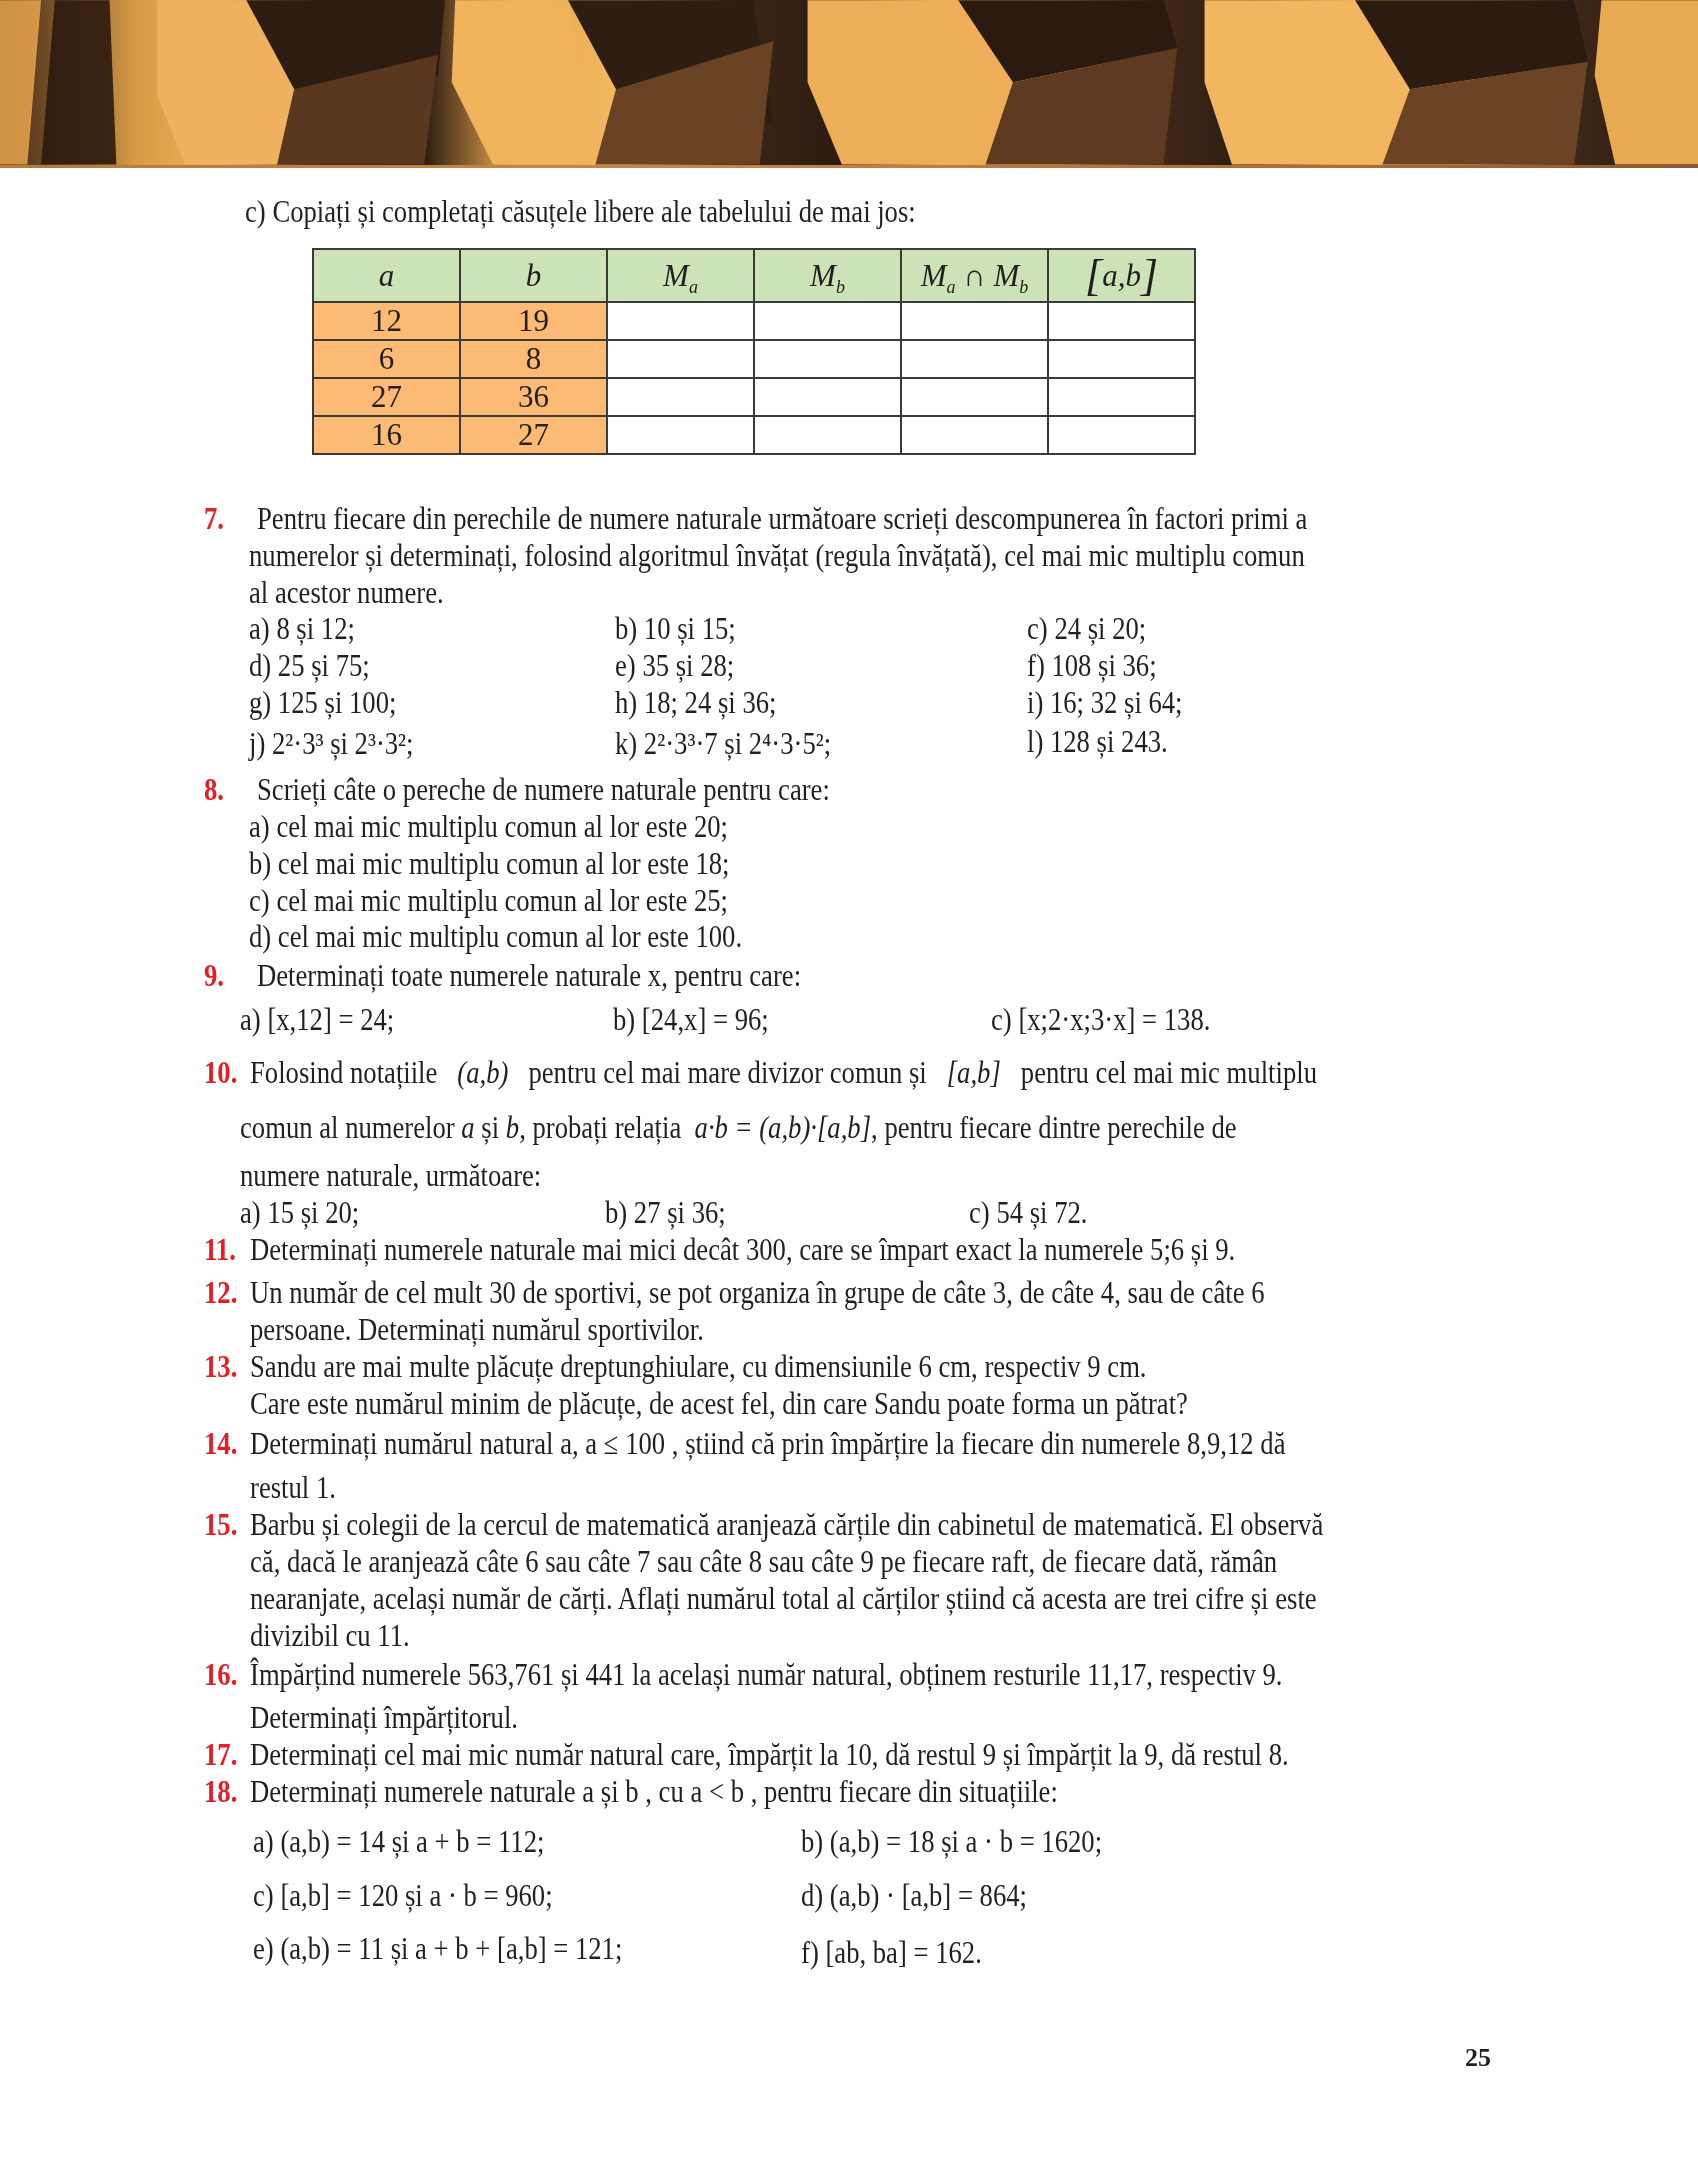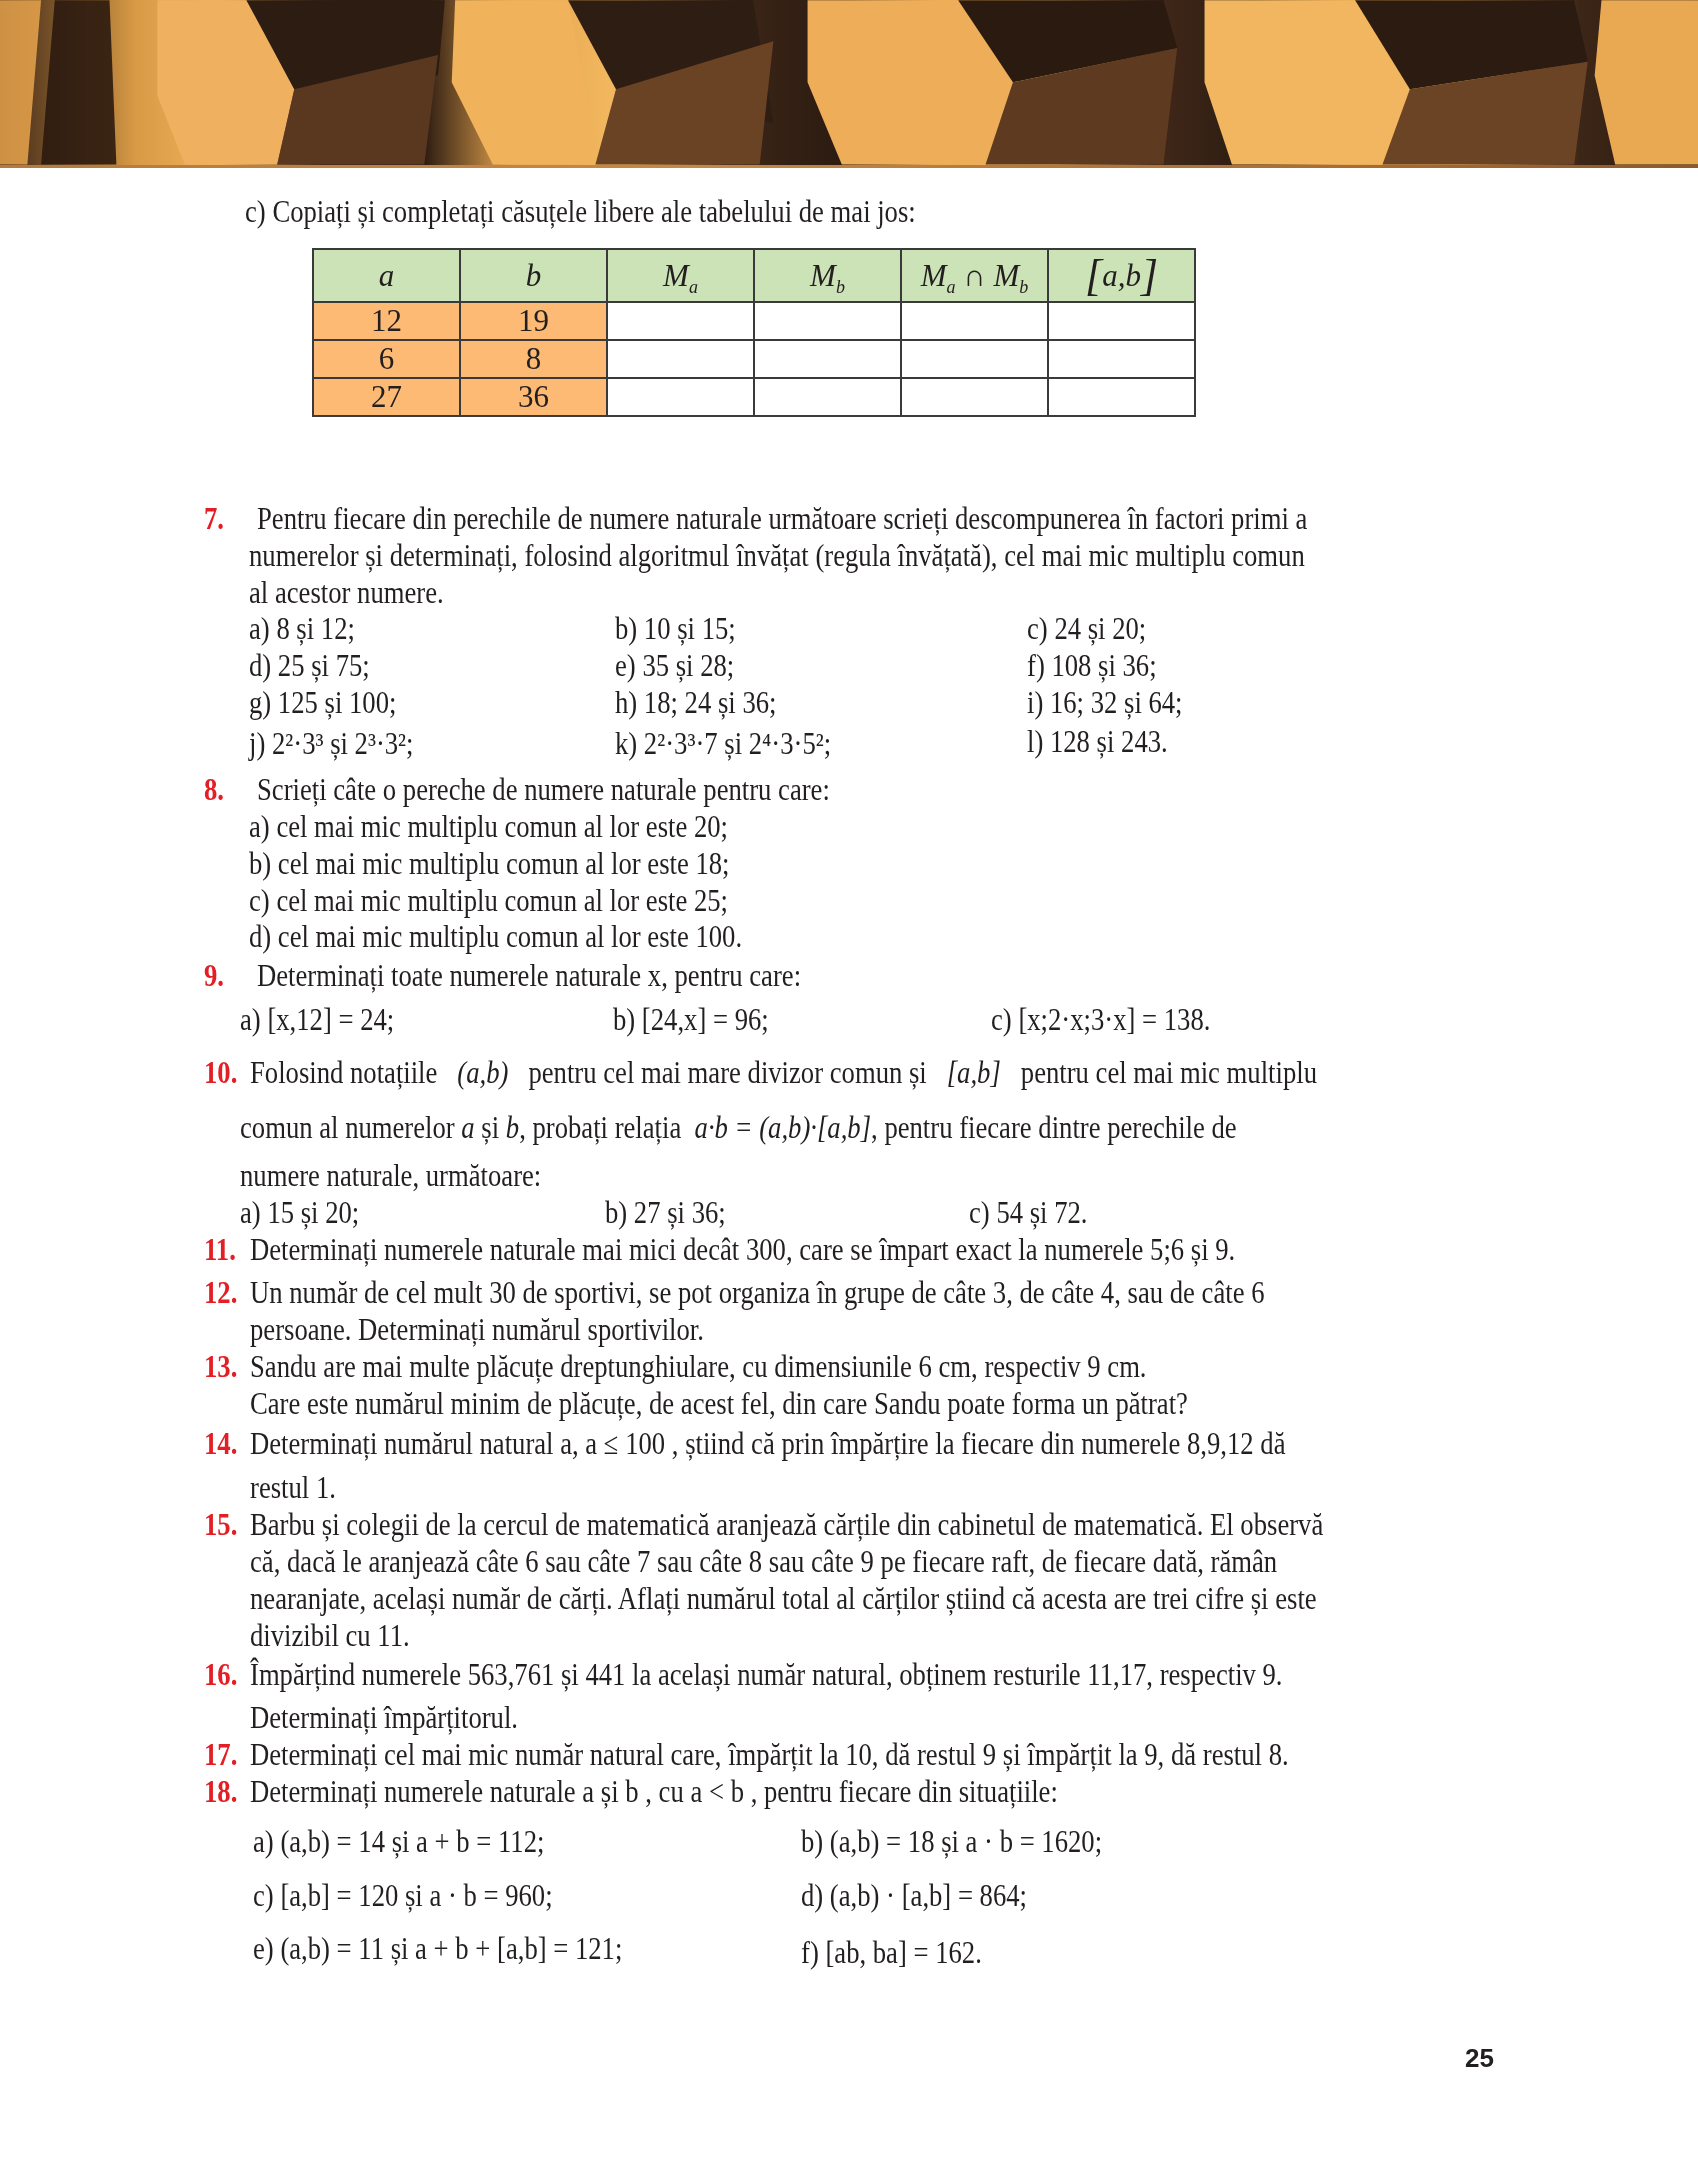--- a/index.html
+++ b/index.html
@@ -16,21 +16,21 @@
           transform:scaleX(0.86); transform-origin:0 0; }
   i.m { font-style:italic; }
   sub { font-size:18px; line-height:0; vertical-align:-6.8px; font-style:italic; }
   .big { font-size:44px; font-weight:normal; vertical-align:-4.1px; font-family:"Liberation Serif", serif; }
   table.grid { position:absolute; left:312px; top:248px; border-collapse:collapse; }
   table.grid td { border:2.1px solid #3a3a3a; width:145px; text-align:center;
                   font-size:31px; height:33px; padding:0; font-family:"Liberation Serif", serif; }
   table.grid tr.head td { background:#cce3b7; height:49px; font-style:italic; }
   table.grid td.given { background:#fdba74; }
   table.grid td.blank { background:#ffffff; }
-  .pagenum { position:absolute; left:1465px; top:2043px; font-family:Liberation Sans, sans-serif;
+  .pagenum { position:absolute; left:1465px; top:2043px; font-family:Liberation Serif, serif;
              font-weight:bold; font-size:26px; color:#231f20; }
 </style>
 </head>
 <body>
 
 <div class="banner">
   <svg width="1698" height="168" viewBox="0 0 2481 245">
     <polygon points="0,0 60,0 40,240 0,240" fill="#e9a44c" opacity="0.85"></polygon>
     <polygon points="80,0 160,0 170,240 60,240" fill="#2b1a10" opacity="0.9"></polygon>
     <polygon points="230,0 360,0 430,130 405,240 270,240 230,140" fill="#efb160"></polygon>
@@ -74,20 +74,28 @@
     <td class="given">6</td>
     <td class="given">8</td>
     <td class="blank"></td>
     <td class="blank"></td>
     <td class="blank"></td>
     <td class="blank"></td>
   </tr>
   <tr>
     <td class="given">27</td>
     <td class="given">36</td>
+    <td class="blank"></td>
+    <td class="blank"></td>
+    <td class="blank"></td>
+    <td class="blank"></td>
+  </tr>
+  <tr>
+    <td class="given">16</td>
+    <td class="given">27</td>
     <td class="blank"></td>
     <td class="blank"></td>
     <td class="blank"></td>
     <td class="blank"></td>
   </tr>
 </tbody>
   </table>
 
 <div class="num" style="left:204px; top:500px;">7.</div>
 <div class="line" style="left:257px; top:500px;">Pentru fiecare din perechile de numere naturale următoare scrieți descompunerea în factori primi a</div>

